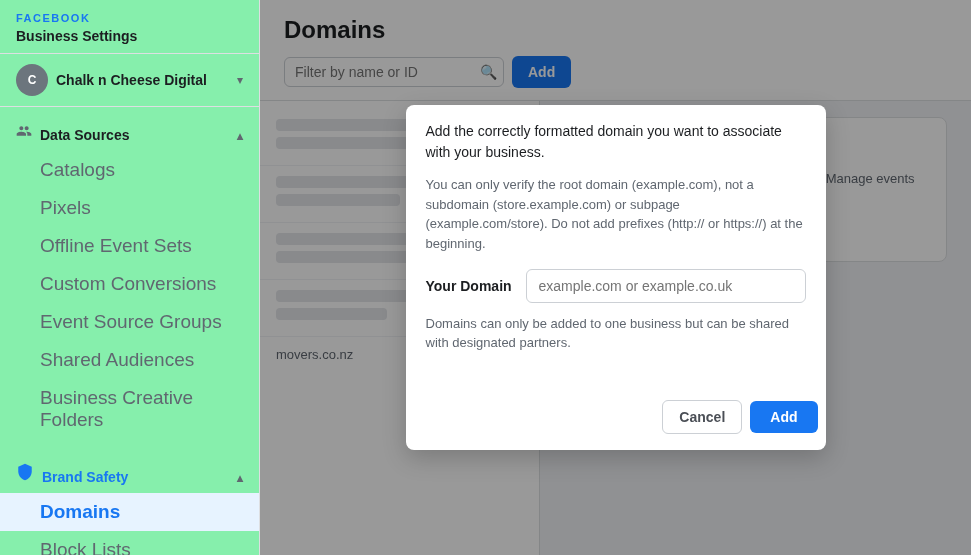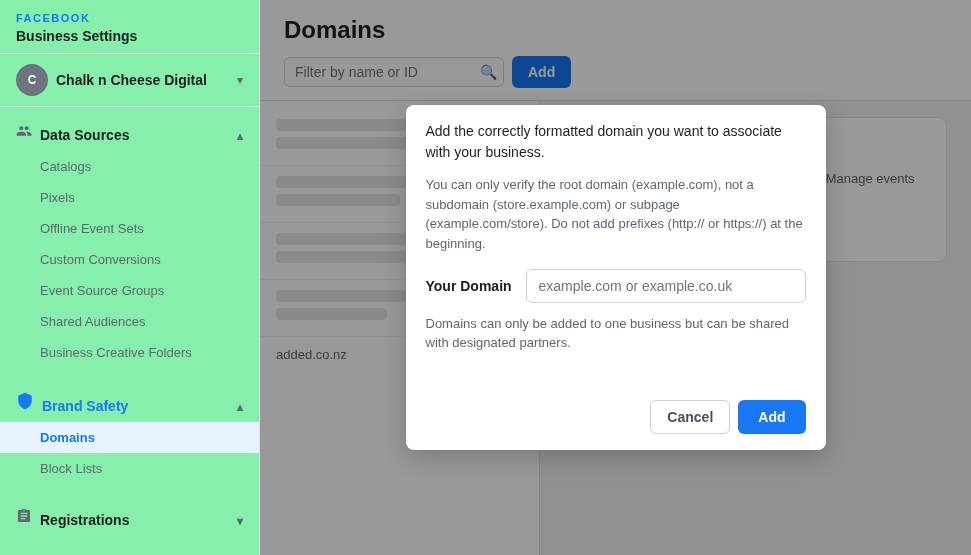--- a/index.html
+++ b/index.html
@@ -81,21 +81,21 @@
     .nav-section-header .section-icon {
       margin-right: 8px;
       color: #606770;
       font-size: 16px;
     }
     .nav-section-header .section-label { flex: 1; }
     .nav-section-header .collapse-icon { color: #606770; font-size: 12px; }
     .nav-item {
       padding: 8px 16px 8px 40px;
       cursor: pointer;
-      font-size: 13px;
+      font-size: 19px;
       color: #606770;
     }
     .nav-item.active {
       color: #1877f2;
       font-weight: 600;
       background: #e7f3ff;
     }
     .nav-section-header.brand-safety {
       color: #1877f2;
       font-weight: 700;
@@ -311,21 +311,22 @@
     .form-helper {
       font-size: 13px;
       color: #606770;
       margin-bottom: 20px;
       line-height: 1.4;
     }
     .modal-footer {
       display: flex;
       justify-content: flex-end;
       gap: 8px;
-      padding: 12px 20px 16px;
+      padding: 12px 8px 16px;
+      align-items: center;
     }
     .cancel-btn {
       background: #fff;
       border: 1px solid #ccd0d5;
       border-radius: 6px;
       padding: 8px 16px;
       font-size: 14px;
       font-weight: 600;
       color: #4b4f56;
       cursor: pointer;
@@ -427,21 +428,21 @@
         <div class="placeholder-bar" style="width:50%"></div>
       </div>
       <div class="domain-list-item">
         <div class="placeholder-bar" style="width:70%"></div>
         <div class="placeholder-bar" style="width:55%"></div>
       </div>
       <div class="domain-list-item">
         <div class="placeholder-bar" style="width:65%"></div>
         <div class="placeholder-bar" style="width:45%"></div>
       </div>
-      <div style="padding:10px 16px;font-size:13px;color:#606770;">added.co.nz</div>
+      <div style="padding:10px 16px;font-size:13px;color:#606770;">movers.co.nz</div>
     </div>
 
     <div class="domain-detail">
       <div class="domain-card">
         <div class="domain-card-header">
           <div class="domain-icon">&lt;/&gt;</div>
           <div class="domain-info">
             <div class="domain-name-row">
               <span class="domain-name">ezride.nz</span>
               <span class="verified-badge">Verified</span>

